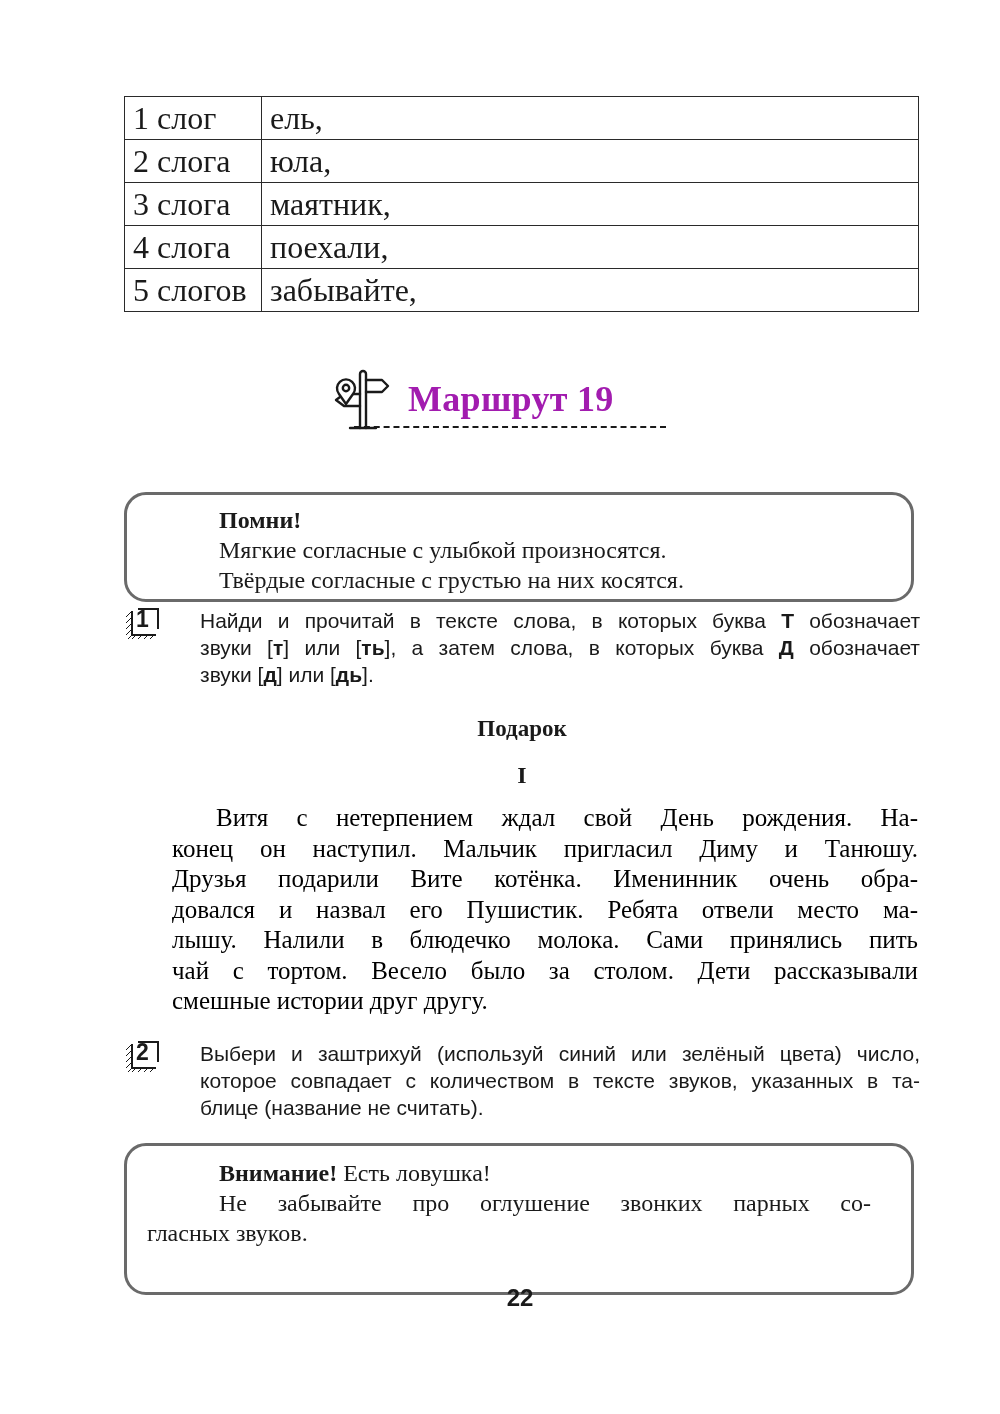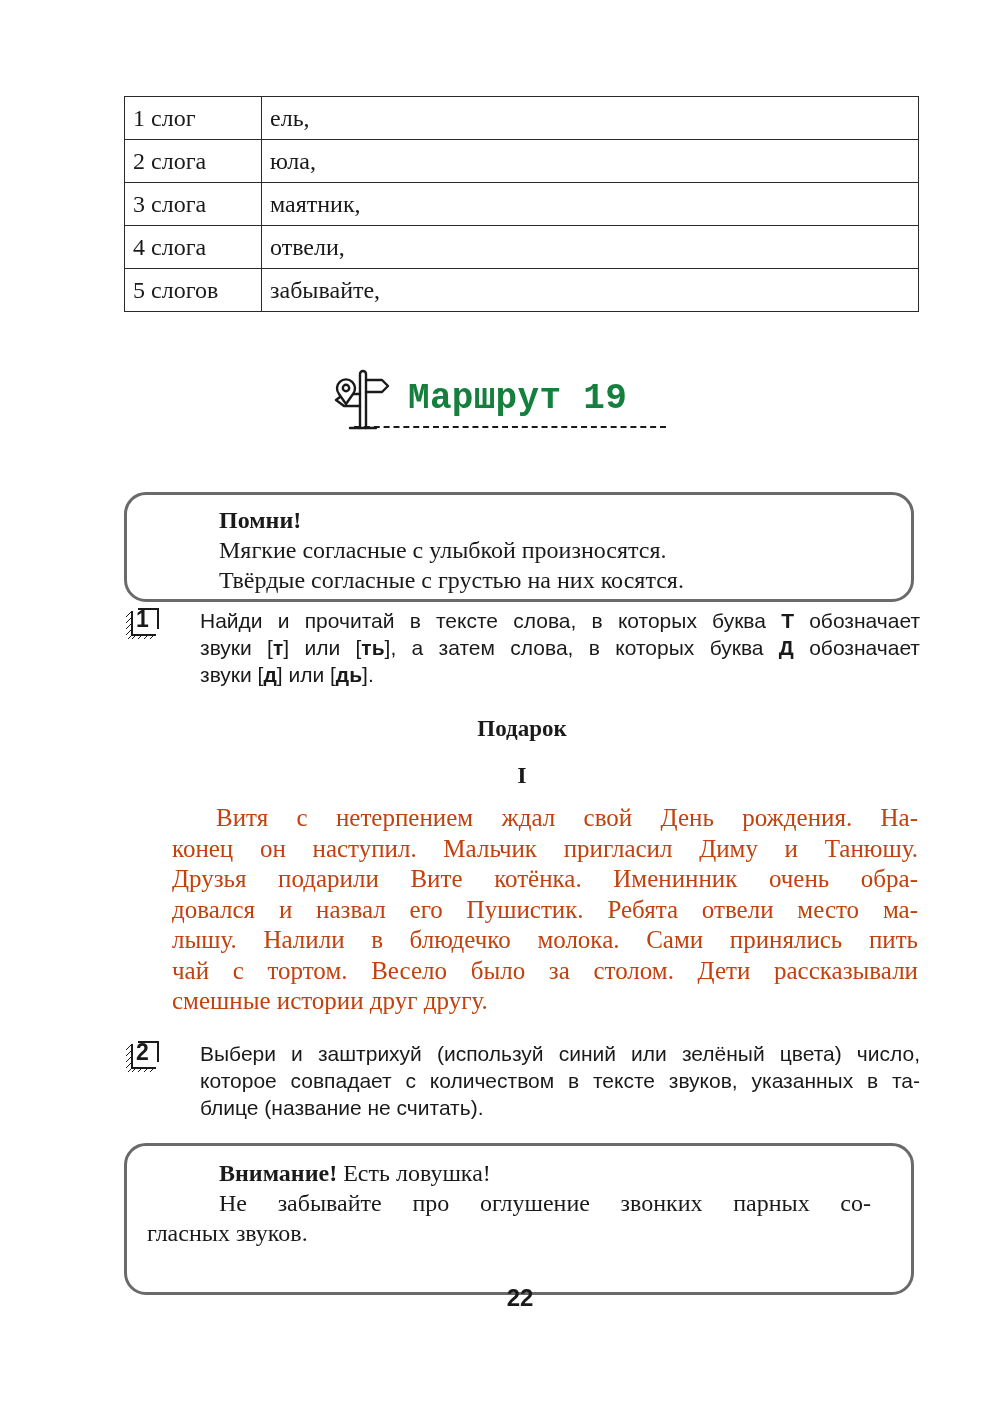--- a/index.html
+++ b/index.html
@@ -3,37 +3,37 @@
 <meta charset="utf-8">
 <style>
   html, body { margin: 0; padding: 0; background: #ffffff; }
   body { width: 1000px; height: 1414px; position: relative; overflow: hidden; color: #1a1a1a; }
 
   
   .syl-table {
     position: absolute; left: 124px; top: 96px; width: 795px;
     border-collapse: collapse;
     font-family: "Liberation Serif", "DejaVu Serif", serif;
-    font-size: 24px;
+    font-size: 32px;
   }
   .syl-table td {
     border: 1.5px solid #2a2a2a; height: 42px; padding: 0 0 0 8px;
     vertical-align: middle; line-height: 1;
   }
   .syl-table td.col1 { width: 128px; }
 
   
   .route {
     position: absolute; left: 330px; top: 366px; width: 340px; height: 70px;
   }
   .route-icon { position: absolute; left: 0; top: 0; width: 62px; height: 66px; }
   .route-title {
     position: absolute; left: 78px; top: 12px;
-    font-family: Liberation Mono, monospace;
-    font-weight: bold; font-size: 36px; color: #15803d; letter-spacing: 0.3px;
+    font-family: Liberation Serif, serif;
+    font-weight: bold; font-size: 36px; color: #a21caf; letter-spacing: 0.3px;
   }
   .route-dash {
     position: absolute; left: 24px; top: 60px; width: 312px; height: 0;
     border-top: 2px dashed #1a1a1a;
   }
 
   
   .note {
     position: absolute; left: 124px; width: 790px;
     border: 3px solid #6a6a6a; border-radius: 22px;
@@ -76,21 +76,21 @@
     font-weight: bold; font-size: 23px;
   }
   .story-part {
     position: absolute; left: 0; width: 1044px; top: 762px; text-align: center;
     font-family: "Liberation Serif", "DejaVu Serif", serif;
     font-weight: bold; font-size: 24px;
   }
   .story {
     position: absolute; left: 172px; top: 803px; width: 746px;
     font-family: "Liberation Serif", "DejaVu Serif", serif;
-    font-size: 25px; line-height: 30.5px; color: #c2410c;
+    font-size: 25px; line-height: 30.5px; color: #000000;
   }
   .story .line { display: block; white-space: nowrap; text-align: justify; text-align-last: justify; }
   .story .line.first { padding-left: 44px; }
   .story .line.last { text-align-last: left; }
 
   .page-number {
     position: absolute; left: 0; width: 1040px; top: 1284px; text-align: center;
     font-family: "Liberation Sans", "DejaVu Sans", sans-serif;
     font-weight: bold; font-size: 24px;
   }
@@ -107,21 +107,21 @@
     <tr>
       <td class="col1">2 слога</td>
       <td>юла,</td>
     </tr>
     <tr>
       <td class="col1">3 слога</td>
       <td>маятник,</td>
     </tr>
     <tr>
       <td class="col1">4 слога</td>
-      <td>отвели,</td>
+      <td>поехали,</td>
     </tr>
     <tr>
       <td class="col1">5 слогов</td>
       <td>забывайте,</td>
     </tr>
   </tbody>
 </table>
 
 <div class="route">
   <svg class="route-icon" viewBox="0 0 62 66" fill="none" stroke="#1a1a1a" stroke-width="2.4" stroke-linejoin="round" stroke-linecap="round">

